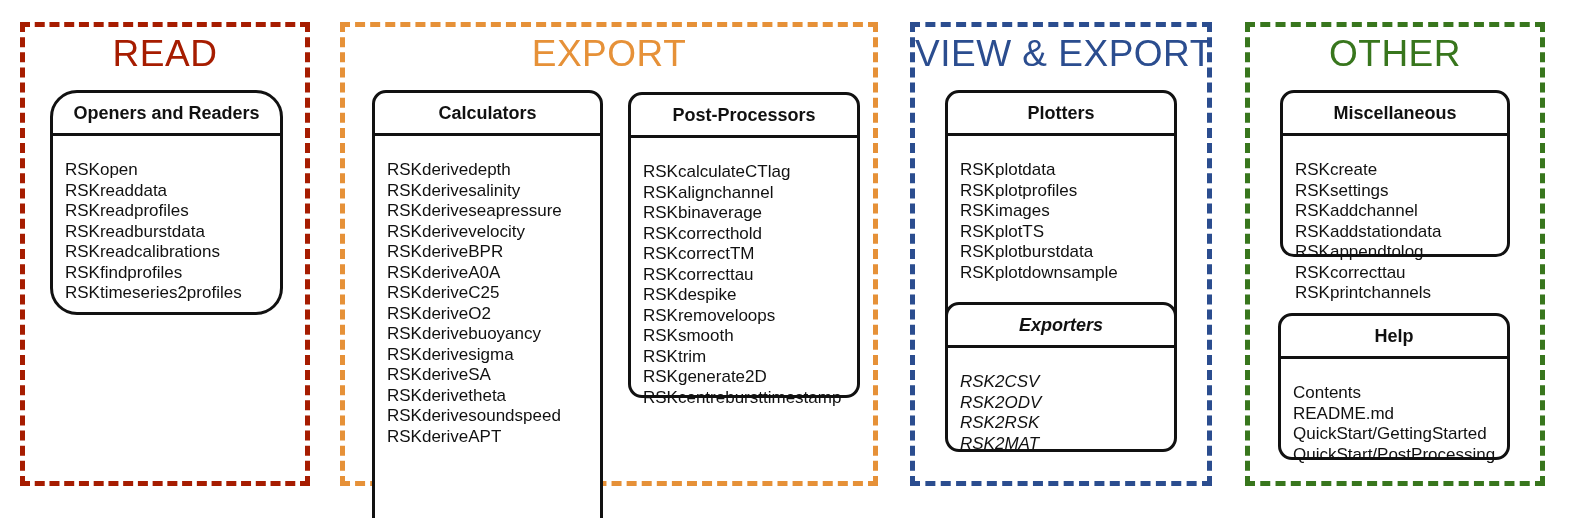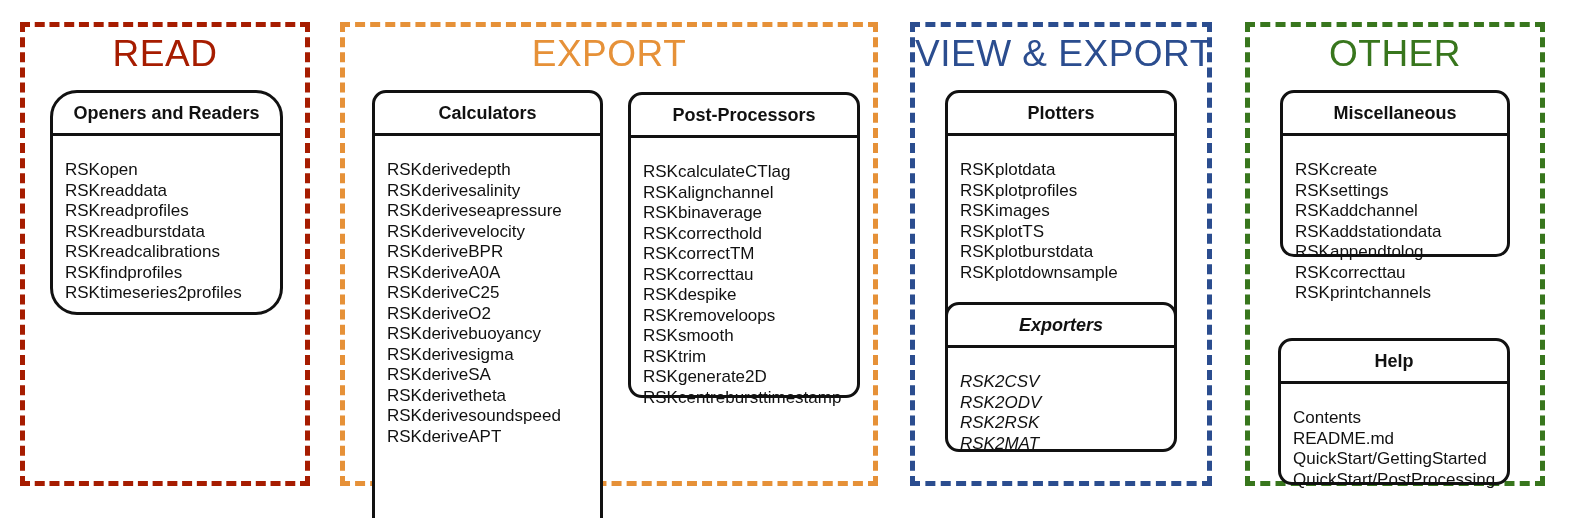--- a/index.html
+++ b/index.html
@@ -157,21 +157,21 @@
       <div class="fbox-list">
           <div class="fn-item">RSKcreate</div>
           <div class="fn-item">RSKsettings</div>
           <div class="fn-item">RSKaddchannel</div>
           <div class="fn-item">RSKaddstationdata</div>
           <div class="fn-item">RSKappendtolog</div>
           <div class="fn-item">RSKcorrecttau</div>
           <div class="fn-item">RSKprintchannels</div>
         </div>
     </div>
-    <div class="fbox" style="left:28px; top:286px; width:232px; height:147px;margin-top:25px;">
+    <div class="fbox" style="left:28px; top:286px; width:232px; height:147px;">
       <div class="fbox-header">Help</div>
       <div class="fbox-list">
           <div class="fn-item">Contents</div>
           <div class="fn-item">README.md</div>
           <div class="fn-item">QuickStart/GettingStarted</div>
           <div class="fn-item">QuickStart/PostProcessing</div>
         </div>
     </div>
   </section>
 

